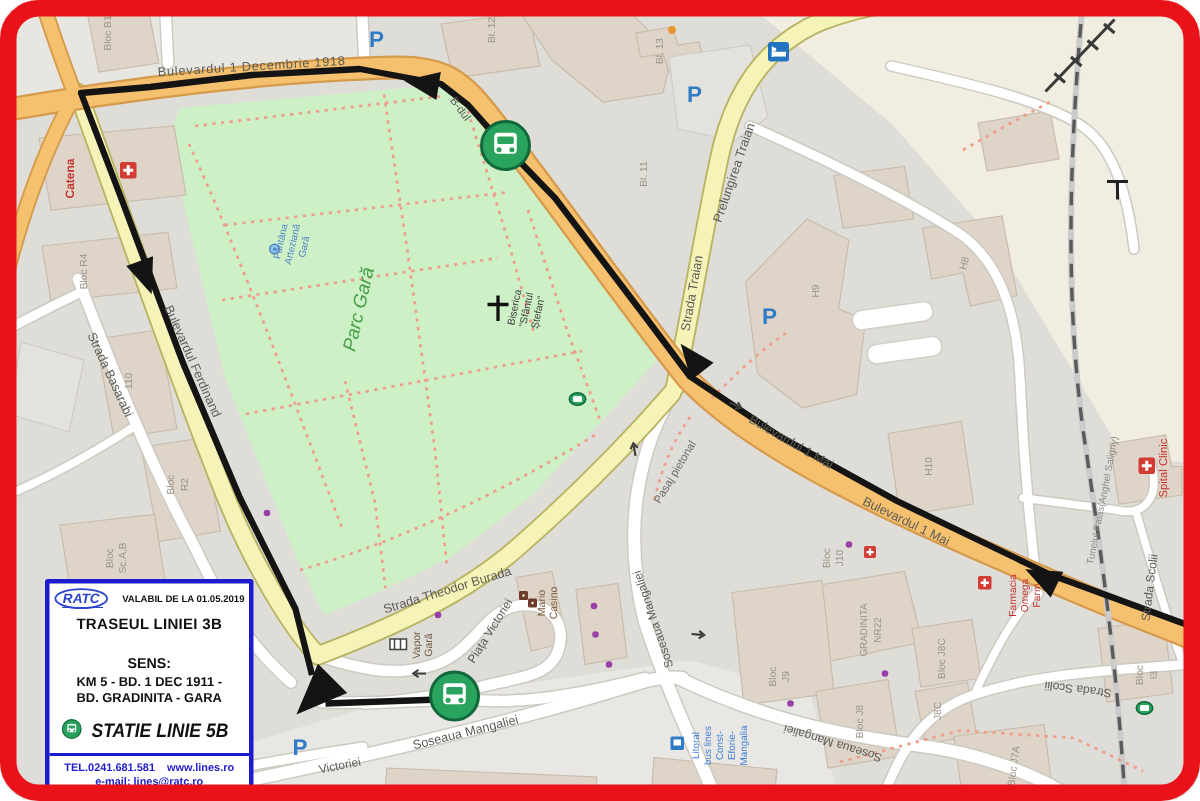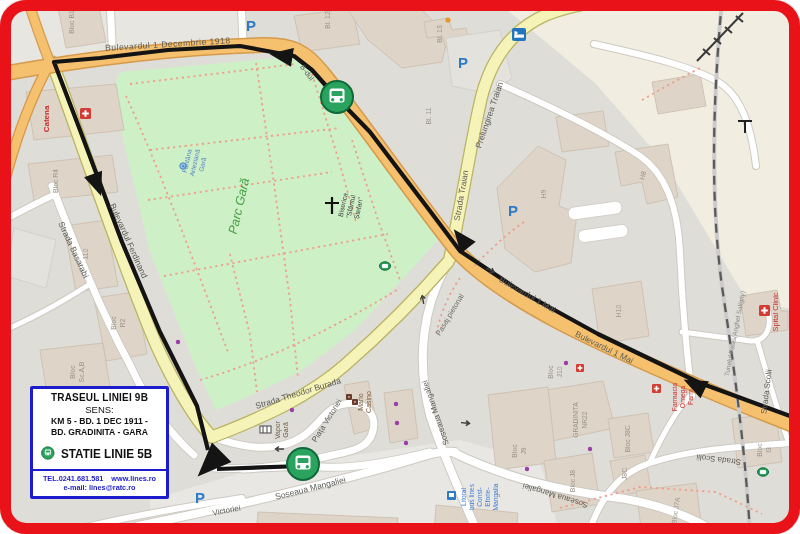--- a/index.html
+++ b/index.html
@@ -5,23 +5,23 @@
   html,body{margin:0;padding:0;background:#fff;font-family:"Liberation Sans",sans-serif;}
   .stage{position:relative;width:800px;height:534px;background:#fff;overflow:hidden;}
   .map{position:absolute;inset:0;border-radius:24px;overflow:hidden;background:#dfddd8;}
   .map svg{display:block;}
   .frame{position:absolute;inset:0;border:11px solid #e91219;border-radius:26px;pointer-events:none;z-index:30;}
   .legend{position:absolute;left:30px;top:386px;width:139px;z-index:20;background:#fff;
           border:3px solid #1c1ccd;border-radius:2px;box-sizing:border-box;text-align:center;}
   .lg-top{display:flex;align-items:center;justify-content:space-between;padding:2px 3px 0 3px;}
   .lg-valid{font-size:6.4px;font-weight:bold;color:#111;white-space:nowrap;}
   .lg-title{font-size:10px;font-weight:bold;color:#111;margin-top:3px;letter-spacing:.2px;}
-  .lg-sens{font-size:9.5px;font-weight:normal;color:#111;margin-top:1px;}
+  .lg-sens{font-size:9.5px;font-weight:bold;color:#111;margin-top:15px;}
   .lg-line{font-size:8.6px;font-weight:bold;color:#111;margin-top:1px;white-space:nowrap;}
-  .lg-station{display:flex;align-items:center;justify-content:center;gap:6px;padding:4px 4px 4px 8px;}
+  .lg-station{display:flex;align-items:center;justify-content:center;gap:6px;padding:4px 4px 4px 8px;font-style:italic;}
   .lg-station span{font-size:13px;font-weight:bold;color:#111;display:inline-block;transform:scaleX(.9);transform-origin:left;white-space:nowrap;}
   .lg-contact{border-top:2px solid #1c1ccd;padding:3px 1px 3px 1px;color:#1c1ccd;font-weight:bold;font-size:7.3px;line-height:1.3;}
   .lg-contact .gap{margin-left:8px;}
   text{font-family:"Liberation Sans",sans-serif;}
 </style>
 </head>
 <body>
 
 <div class="stage">
   <div class="map">
@@ -362,21 +362,29 @@
       <text x="678" y="511" transform="rotate(-82 678 511)">Bloc J7A</text>
       <g transform="rotate(-90 766 450)">
         <text x="766" y="446">Bloc</text>
         <text x="766" y="455">I3</text>
       </g>
     </g>
   </svg>
   </div>
 
   <div class="legend">
-    <div class="lg-title">TRASEUL LINIEI 9B</div>
+    <div class="lg-top">
+      <svg width="50" height="17" viewBox="0 0 50 17">
+        <ellipse cx="20" cy="8" rx="19" ry="7" fill="none" stroke="#2a44cc" stroke-width="1.3"></ellipse>
+        <text x="20" y="11.5" text-anchor="middle" font-size="10" font-weight="bold" font-style="italic" fill="#2a44cc">RATC</text>
+        <path d="M6,14.5 H36" stroke="#2a44cc" stroke-width="0.8"></path>
+      </svg>
+      <span class="lg-valid">VALABIL DE LA 01.05.2019</span>
+    </div>
+    <div class="lg-title">TRASEUL LINIEI 3B</div>
     <div class="lg-sens">SENS:</div>
     <div class="lg-line">KM 5  - BD. 1 DEC 1911  -</div>
     <div class="lg-line">BD. GRADINITA  - GARA</div>
     <div class="lg-station">
       <svg width="24" height="24" viewBox="-12 -12 24 24">
         <circle r="11" fill="#2aa35e" stroke="#10693a" stroke-width="1.4"></circle>
         <rect x="-5.2" y="-6" width="10.4" height="9.8" rx="1.8" fill="#fff"></rect>
         <rect x="-3.8" y="-4.2" width="7.6" height="3.5" rx="0.7" fill="#2aa35e"></rect>
         <circle cx="-3" cy="2" r="1.2" fill="#2aa35e"></circle>
           <circle cx="3" cy="2" r="1.2" fill="#2aa35e"></circle>

